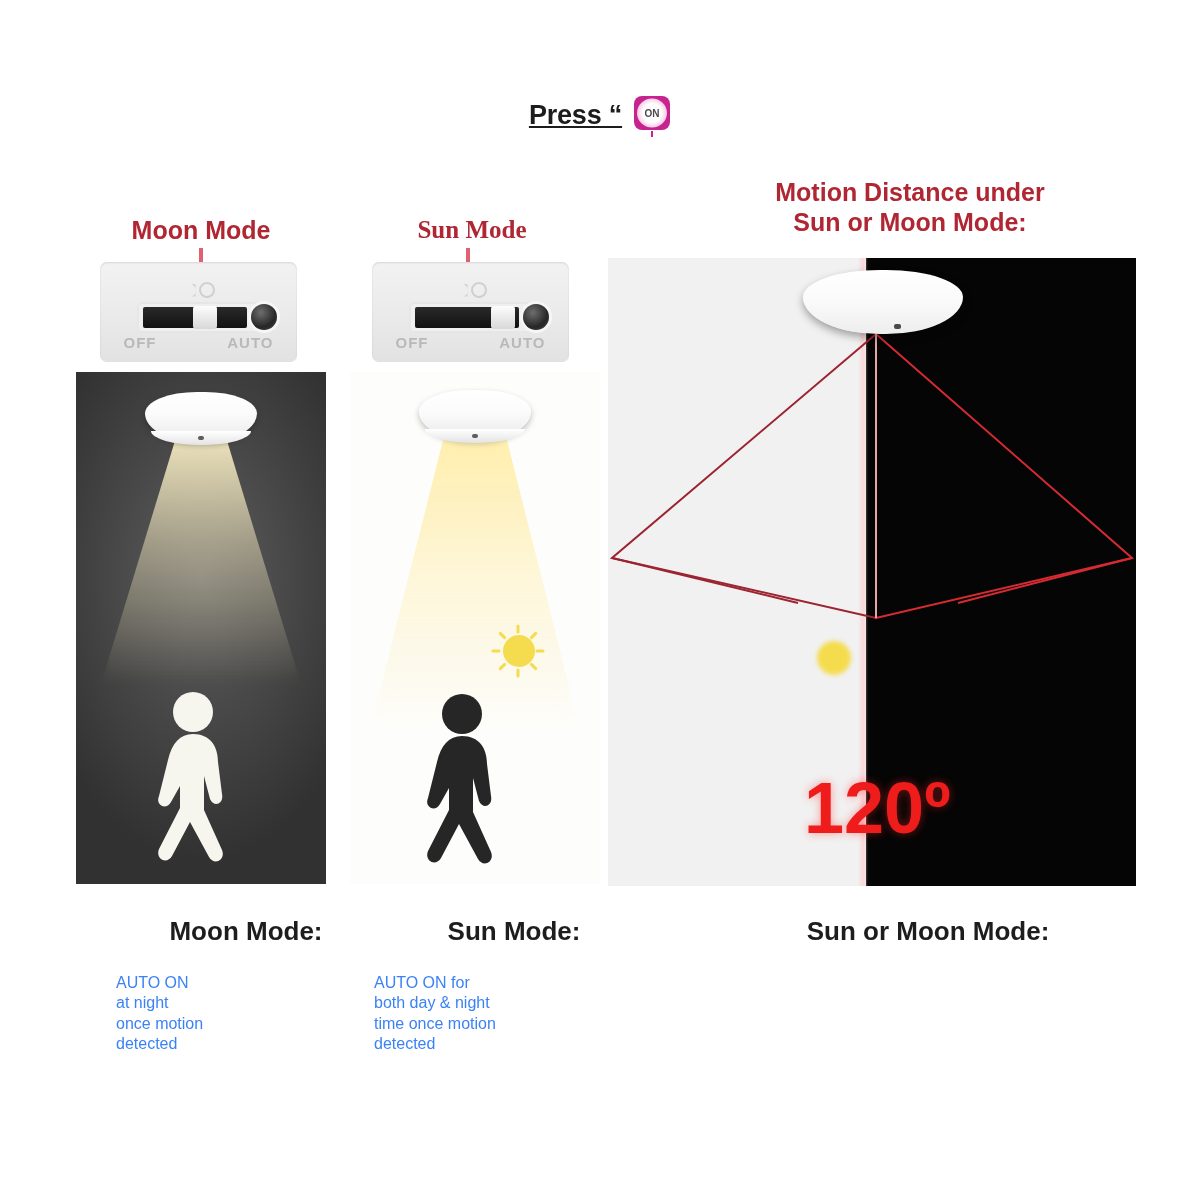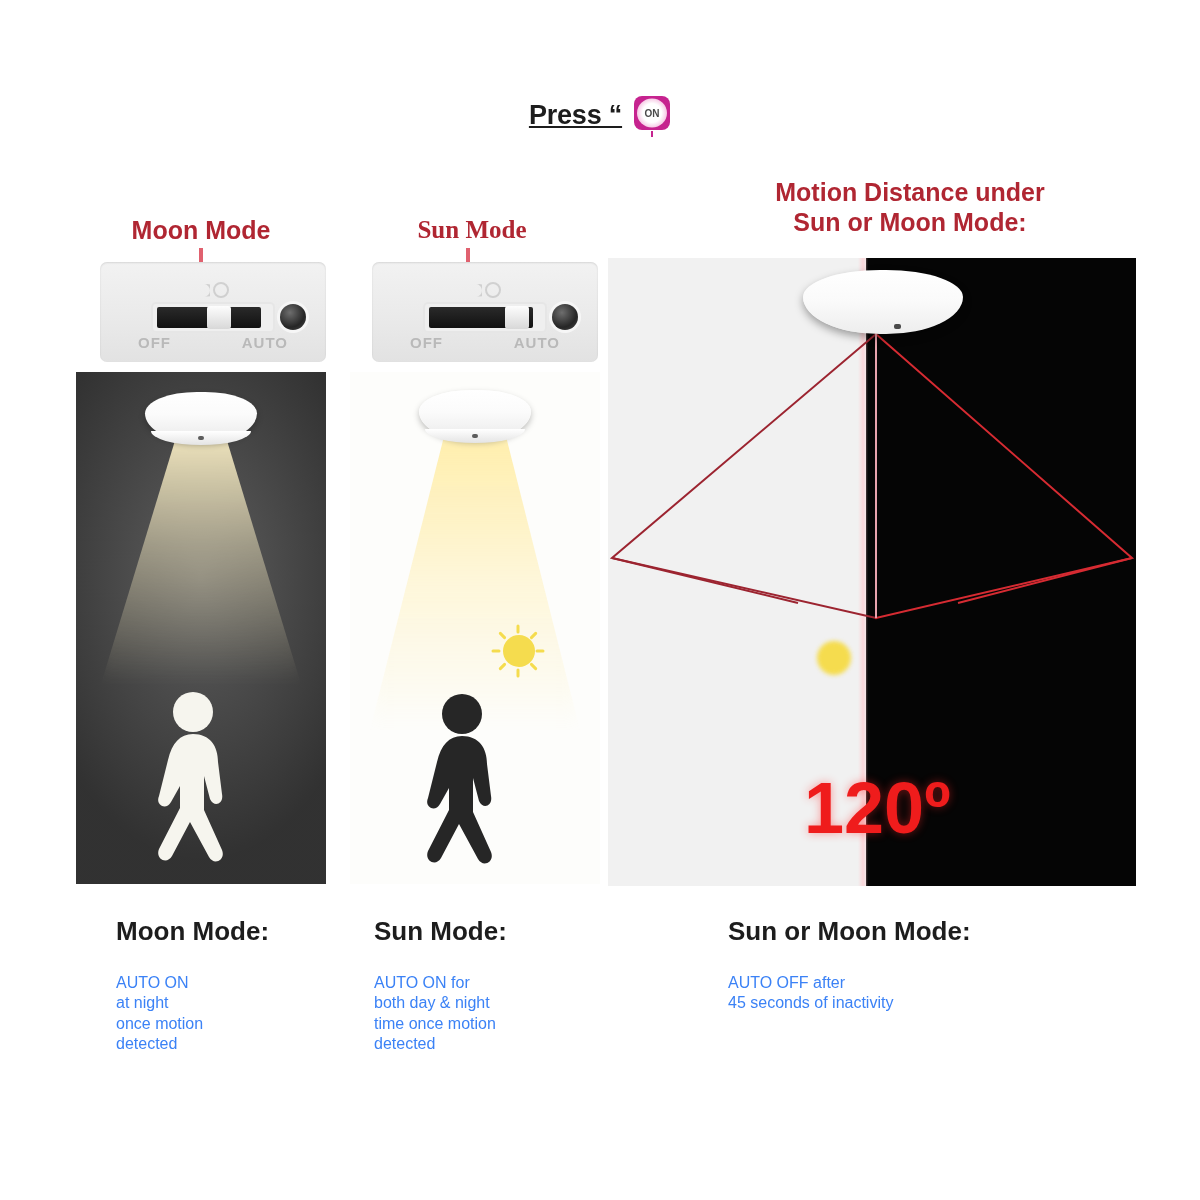--- a/index.html
+++ b/index.html
@@ -62,21 +62,20 @@
   }
   #arrow-moon{left:194px;top:248px;}
   #arrow-sun {left:461px;top:248px;}
 
   
   .device-plate{
     position:absolute;height:100px;
     background:linear-gradient(180deg,#f2f2f2 0%,#eaeaea 55%,#e2e2e2 100%);
     border-radius:7px;
     box-shadow:0 1px 2px rgba(0,0,0,.12) inset;
-    padding-left:29px;
   }
   #plate-moon{left:100px;top:262px;width:197px;}
   #plate-sun {left:372px;top:262px;width:197px;}
   .plate-icon{
     position:absolute;top:18px;width:46px;height:20px;
     left:50%;transform:translateX(-50%);
     opacity:.30;
     display:flex;align-items:center;justify-content:center;gap:3px;
   }
   .plate-icon .mn{
@@ -214,21 +213,21 @@
     text-shadow:0 0 10px rgba(255,40,40,.45);
     line-height:1;white-space:nowrap;
   }
   #sun-dist{left:196px;top:370px;width:60px;height:60px;}
   #sun-dist .core{width:34px;height:34px;filter:blur(2px);}
   #moon-dist{left:282px;top:368px;width:40px;height:40px;color:#eedd55;}
 
   
   .cap{position:absolute;}
   .cap .cap-title{
-    font-size:26px;font-weight:700;color:#1d1d1d;margin-bottom:26px;white-space:nowrap;
+    font-size:26px;font-weight:700;color:#1d1d1d;margin-bottom:26px;white-space:nowrap;text-align:center;
   }
   .cap .cap-body{
     font-size:16px;color:#3b82f6;line-height:1.28;
   }
   #cap-1{left:116px;top:916px;width:260px;}
   #cap-2{left:374px;top:916px;width:280px;}
   #cap-3{left:728px;top:916px;width:400px;}
 </style>
 </head>
 <body>
@@ -376,15 +375,13 @@
 </div>
 <div class="cap" id="cap-2">
   <div class="cap-title">Sun Mode:</div>
   <div class="cap-body" style="white-space:pre-line;">AUTO ON for
 both day &amp; night
 time once motion
 detected</div>
 </div>
 <div class="cap" id="cap-3">
   <div class="cap-title">Sun or Moon Mode:</div>
-  <div class="cap-body" style="white-space:pre-line;">AUTO OFF after
-45 seconds of inactivity</div>
 </div>
 
 </body></html>

